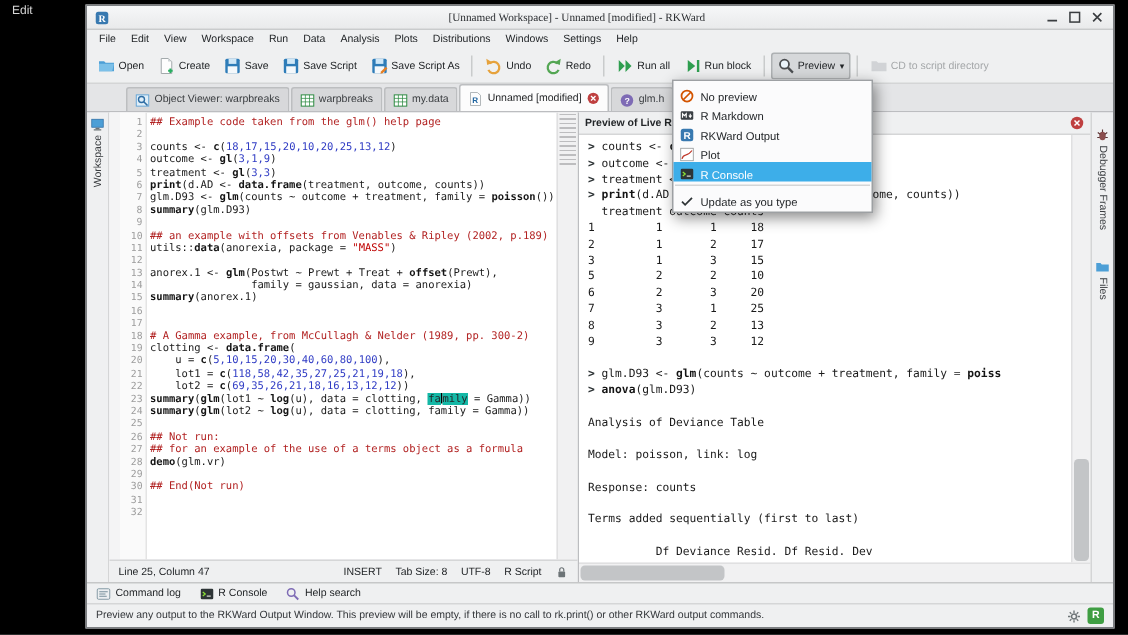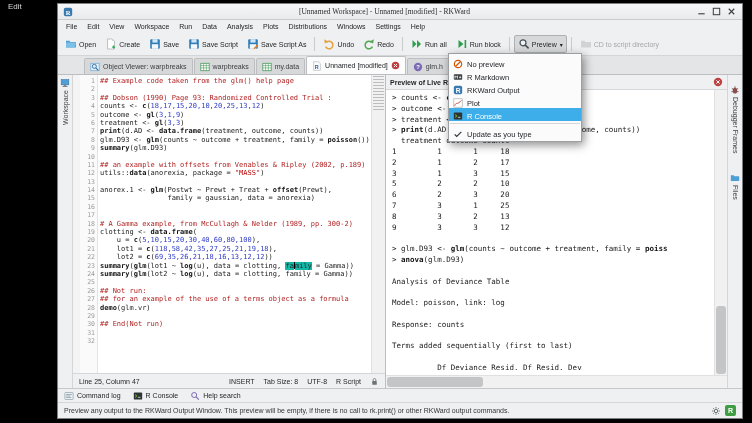--- a/index.html
+++ b/index.html
@@ -354,33 +354,33 @@
               <div>27</div>
               <div>28</div>
               <div>29</div>
               <div>30</div>
               <div>31</div>
               <div>32</div>
             </div>
           <div class="code">
               <div class="cl"><span class="seg-c">## Example code taken from the glm() help page</span></div>
               <div class="cl">&nbsp;</div>
-              <div class="cl"><span class="seg-c">## Dobson (1990) Page 93: Randomized Controlled Trial :</span></div>
               <div class="cl"><span class="seg-p">counts </span><span class="seg-o">&lt;- </span><span class="seg-f">c</span><span class="seg-p">(</span><span class="seg-n">18,17,15,20,10,20,25,13,12</span><span class="seg-p">)</span></div>
               <div class="cl"><span class="seg-p">outcome </span><span class="seg-o">&lt;- </span><span class="seg-f">gl</span><span class="seg-p">(</span><span class="seg-n">3,1,9</span><span class="seg-p">)</span></div>
               <div class="cl"><span class="seg-p">treatment </span><span class="seg-o">&lt;- </span><span class="seg-f">gl</span><span class="seg-p">(</span><span class="seg-n">3,3</span><span class="seg-p">)</span></div>
               <div class="cl"><span class="seg-f">print</span><span class="seg-p">(d.AD </span><span class="seg-o">&lt;- </span><span class="seg-f">data.frame</span><span class="seg-p">(treatment, outcome, counts))</span></div>
               <div class="cl"><span class="seg-p">glm.D93 </span><span class="seg-o">&lt;- </span><span class="seg-f">glm</span><span class="seg-p">(counts ~ outcome + treatment, family = </span><span class="seg-f">poisson</span><span class="seg-p">())</span></div>
               <div class="cl"><span class="seg-f">summary</span><span class="seg-p">(glm.D93)</span></div>
               <div class="cl">&nbsp;</div>
               <div class="cl"><span class="seg-c">## an example with offsets from Venables &amp; Ripley (2002, p.189)</span></div>
               <div class="cl"><span class="seg-p">utils::</span><span class="seg-f">data</span><span class="seg-p">(anorexia, package = </span><span class="seg-s">"MASS"</span><span class="seg-p">)</span></div>
               <div class="cl">&nbsp;</div>
               <div class="cl"><span class="seg-p">anorex.1 </span><span class="seg-o">&lt;- </span><span class="seg-f">glm</span><span class="seg-p">(Postwt ~ Prewt + Treat + </span><span class="seg-f">offset</span><span class="seg-p">(Prewt),</span></div>
               <div class="cl"><span class="seg-p">                family = gaussian, data = anorexia)</span></div>
+              <div class="cl"><span class="seg-f">summary</span><span class="seg-p">(anorex.1)</span></div>
               <div class="cl">&nbsp;</div>
               <div class="cl">&nbsp;</div>
               <div class="cl"><span class="seg-c"># A Gamma example, from McCullagh &amp; Nelder (1989, pp. 300-2)</span></div>
               <div class="cl"><span class="seg-p">clotting </span><span class="seg-o">&lt;- </span><span class="seg-f">data.frame</span><span class="seg-p">(</span></div>
               <div class="cl"><span class="seg-p">    u = </span><span class="seg-f">c</span><span class="seg-p">(</span><span class="seg-n">5,10,15,20,30,40,60,80,100</span><span class="seg-p">),</span></div>
               <div class="cl"><span class="seg-p">    lot1 = </span><span class="seg-f">c</span><span class="seg-p">(</span><span class="seg-n">118,58,42,35,27,25,21,19,18</span><span class="seg-p">),</span></div>
               <div class="cl"><span class="seg-p">    lot2 = </span><span class="seg-f">c</span><span class="seg-p">(</span><span class="seg-n">69,35,26,21,18,16,13,12,12</span><span class="seg-p">))</span></div>
               <div class="cl"><span class="seg-f">summary</span><span class="seg-p">(</span><span class="seg-f">glm</span><span class="seg-p">(lot1 ~ </span><span class="seg-f">log</span><span class="seg-p">(u), data = clotting, </span><span class="seg-hl">fa</span><span class="cursor"></span><span class="seg-hl">mily</span><span class="seg-p"> = Gamma))</span></div>
               <div class="cl"><span class="seg-f">summary</span><span class="seg-p">(</span><span class="seg-f">glm</span><span class="seg-p">(lot2 ~ </span><span class="seg-f">log</span><span class="seg-p">(u), data = clotting, family = Gamma))</span></div>
               <div class="cl">&nbsp;</div>

